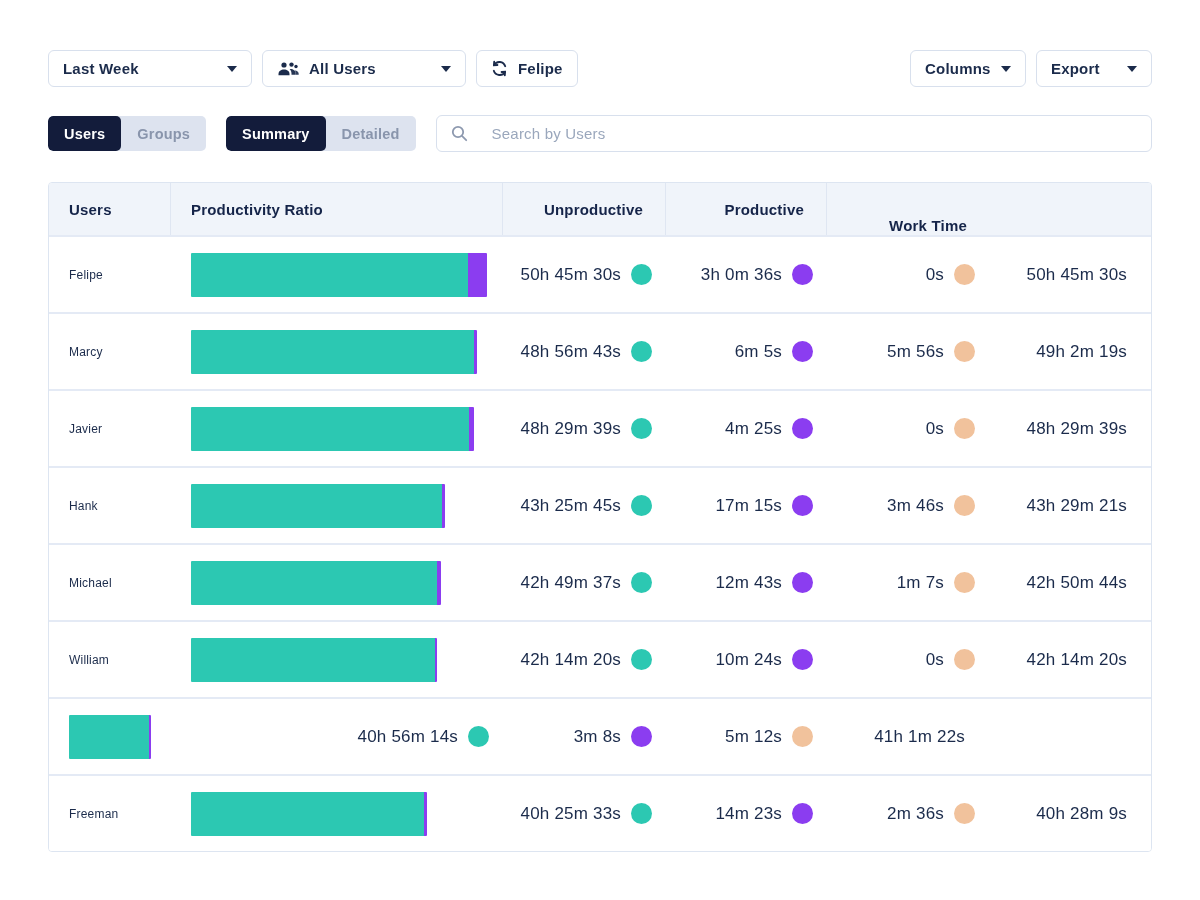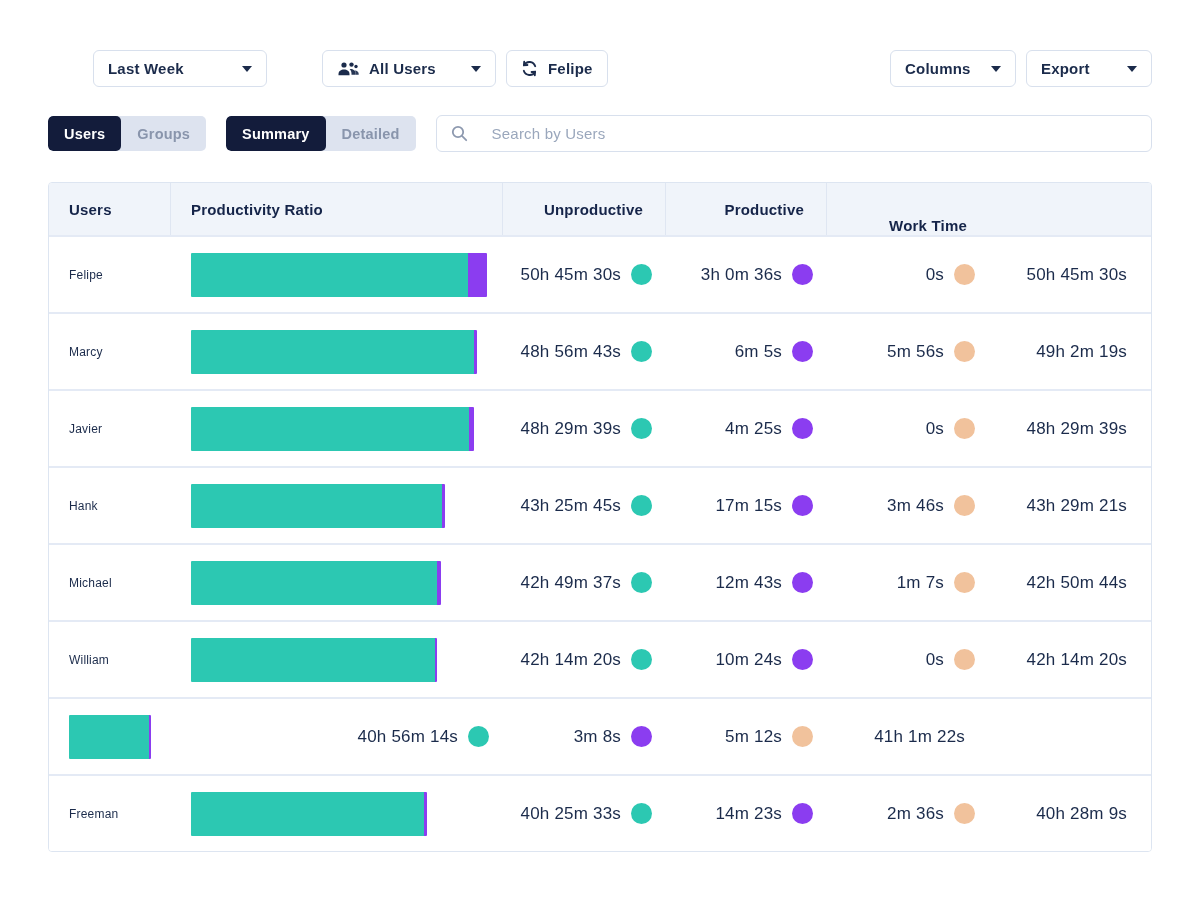--- a/index.html
+++ b/index.html
@@ -10,22 +10,22 @@
   
   .toolbar { display: flex; align-items: center; justify-content: space-between; }
   .toolbar-left, .toolbar-right { display: flex; gap: 10px; }
   .btn {
     height: 37px; background: #fff; border: 1.5px solid #d8e0ed; border-radius: 6px;
     display: flex; align-items: center; gap: 10px; padding: 0 14px;
     font-size: 15px; font-weight: 700; color: #1b2b4b; cursor: pointer; letter-spacing: .2px;
   }
   .btn .caret { width: 0; height: 0; border-left: 5px solid transparent;
     border-right: 5px solid transparent; border-top: 6px solid #1b2b4b; margin-left: auto; }
-  .btn.w-select { width: 174px; margin-left: 45px; }
-  .btn.w-menu  { width: 126px; }
+  .btn.w-select { width: 204px; }
+  .btn.w-menu  { width: 116px; }
   .btn svg { flex: 0 0 auto; }
 
   
   .filterbar { display: flex; align-items: center; margin-top: 28px; }
   .seg-group { display: flex; background: #dde3ef; border-radius: 5px; overflow: hidden; height: 35px; }
   .seg { display: flex; align-items: center; padding: 0 16px; font-size: 14.5px;
     font-weight: 700; color: #8995ac; cursor: pointer; letter-spacing: .2px; }
   .seg.active { background: #131c3b; color: #ffffff; border-radius: 5px; }
   .gap20 { width: 20px; } .gap22 { width: 20px; }
   .search-box { flex: 1; height: 37px; border: 1.5px solid #d8e0ed; border-radius: 6px;

